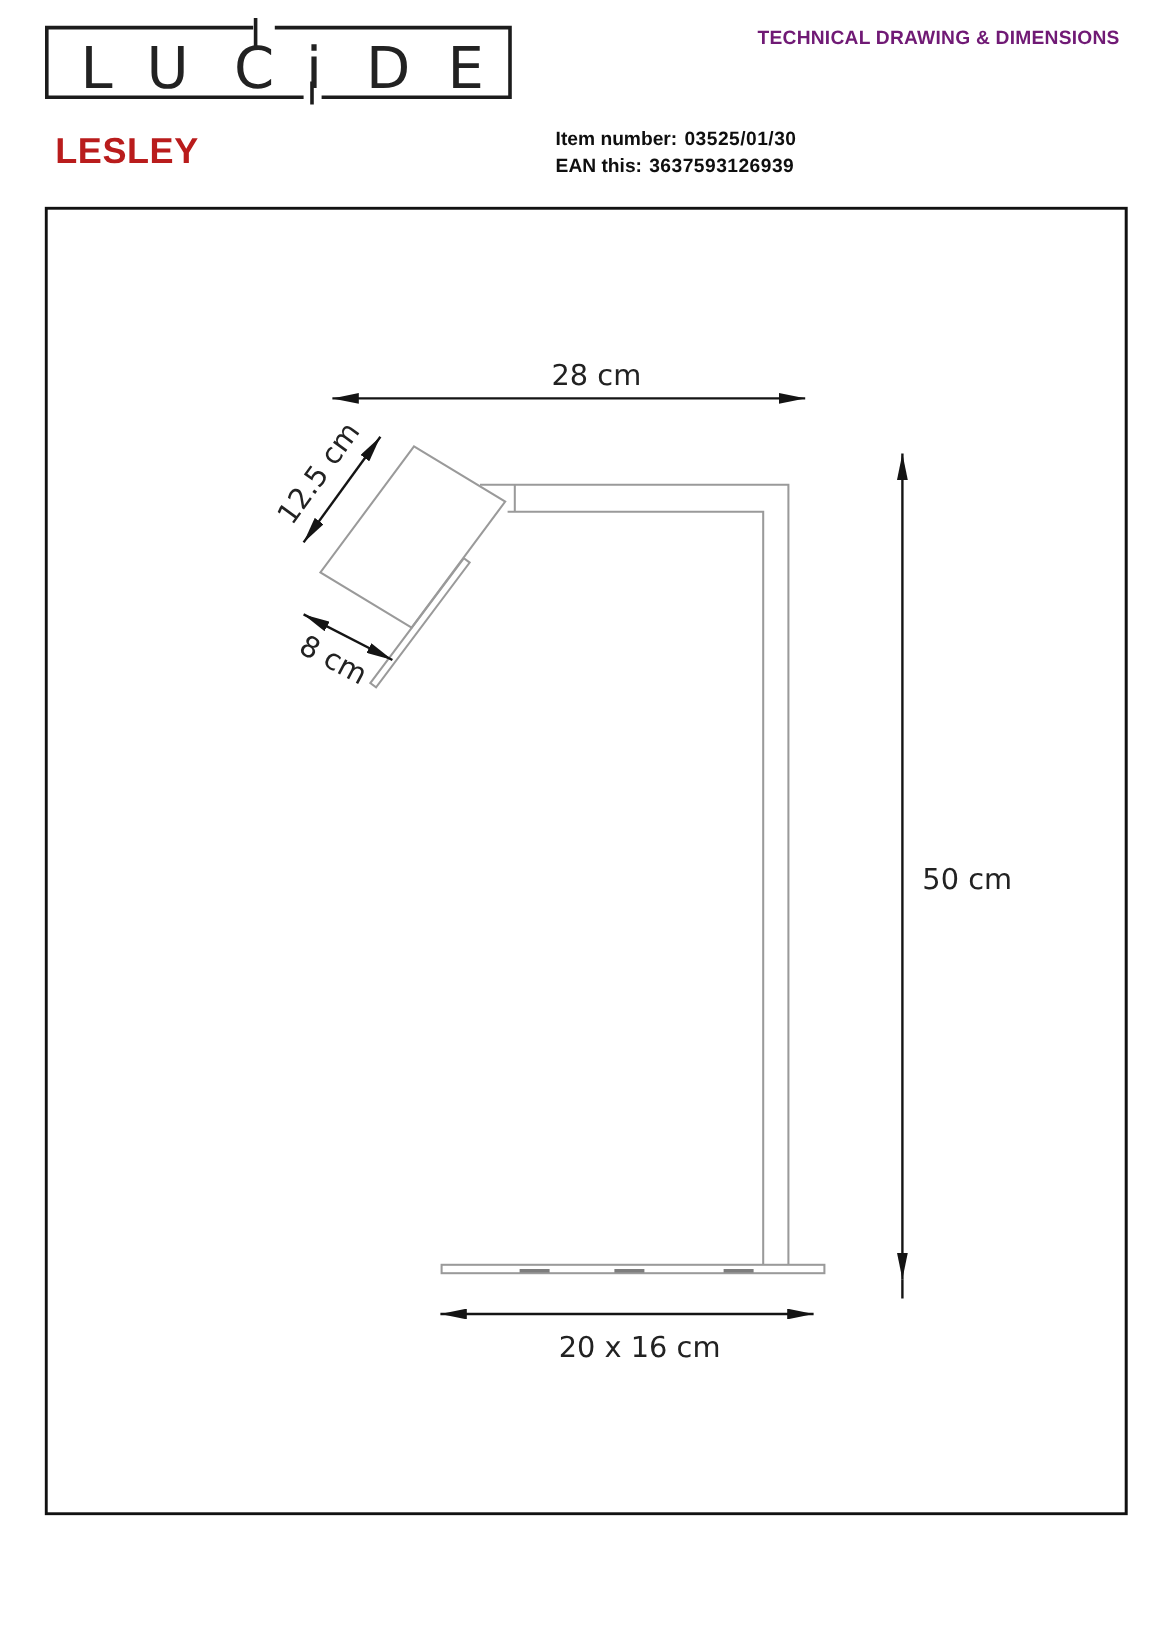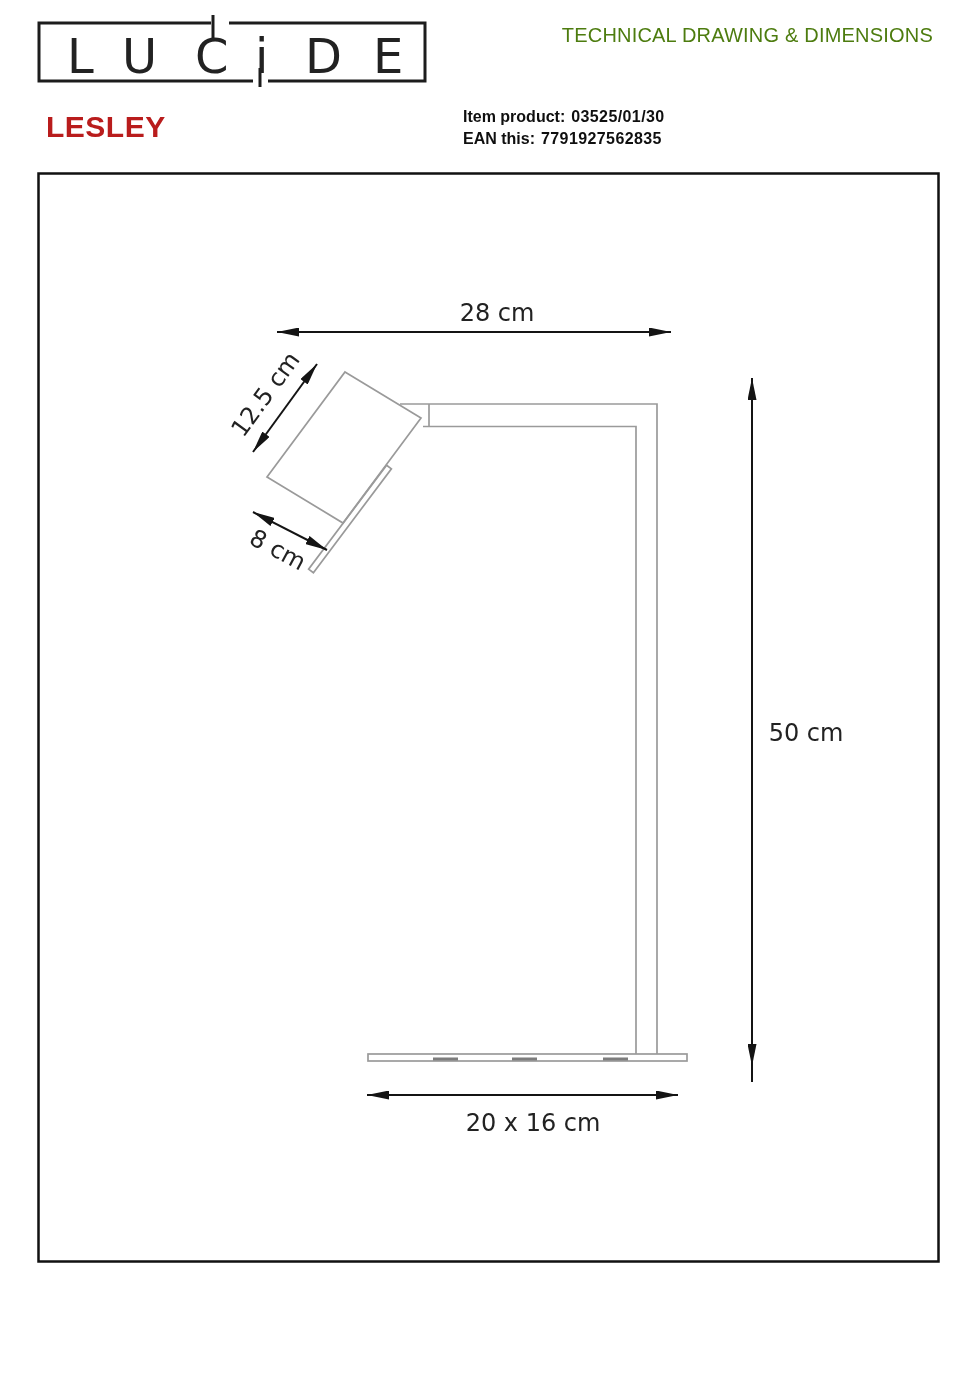--- a/index.html
+++ b/index.html
@@ -4,21 +4,21 @@
 <style>
   html,body{margin:0;padding:0;background:#ffffff;}
   #sheet{
     position:relative;width:970px;height:1374px;background:#ffffff;
     font-family:"Liberation Sans",sans-serif;color:#0f0f0f;overflow:hidden;
   }
   
   #logo{position:absolute;left:37px;top:12px;}
   #doc-title{
     position:absolute;right:37px;top:24px;
-    font-size:20px;font-weight:normal;letter-spacing:.2px;color:#4d7c0f;
+    font-size:16px;font-weight:bold;letter-spacing:.2px;color:#701a75;
   }
   
   #product-name{
     position:absolute;left:46px;top:110px;
     font-size:30px;font-weight:bold;letter-spacing:.5px;color:#b91c1c;
   }
   #spec-block{position:absolute;left:463px;top:106px;font-size:16px;line-height:22px;}
   .spec-row .lbl{font-weight:bold;}
   .spec-row .val{font-weight:bold;letter-spacing:.4px;margin-left:6px;text-align:center;}
   
@@ -52,24 +52,24 @@
       <text class="logoletter" x="336" y="61">E</text>
     </g>
   </svg>
 
   <div id="doc-title">TECHNICAL DRAWING &amp; DIMENSIONS</div>
 
   <div id="product-name">LESLEY</div>
 
   <div id="spec-block">
     <div class="spec-row">
-      <span class="lbl">Item product:</span><span class="val">03525/01/30</span>
+      <span class="lbl">Item number:</span><span class="val">03525/01/30</span>
     </div>
     <div class="spec-row">
-      <span class="lbl">EAN this:</span><span class="val">7791927562835</span>
+      <span class="lbl">EAN this:</span><span class="val">3637593126939</span>
     </div>
   </div>
 
   <svg id="drawing" width="903" height="1091" viewBox="37 172 903 1091">
 
     <defs>
       <marker id="arr" viewBox="0 0 22 9" refX="22" refY="4.5" markerWidth="22" markerHeight="9" markerUnits="userSpaceOnUse" orient="auto-start-reverse">
         <path d="M22,4.5 L0,0 L0,9 Z" fill="#141414"></path>
       </marker>
     </defs>

